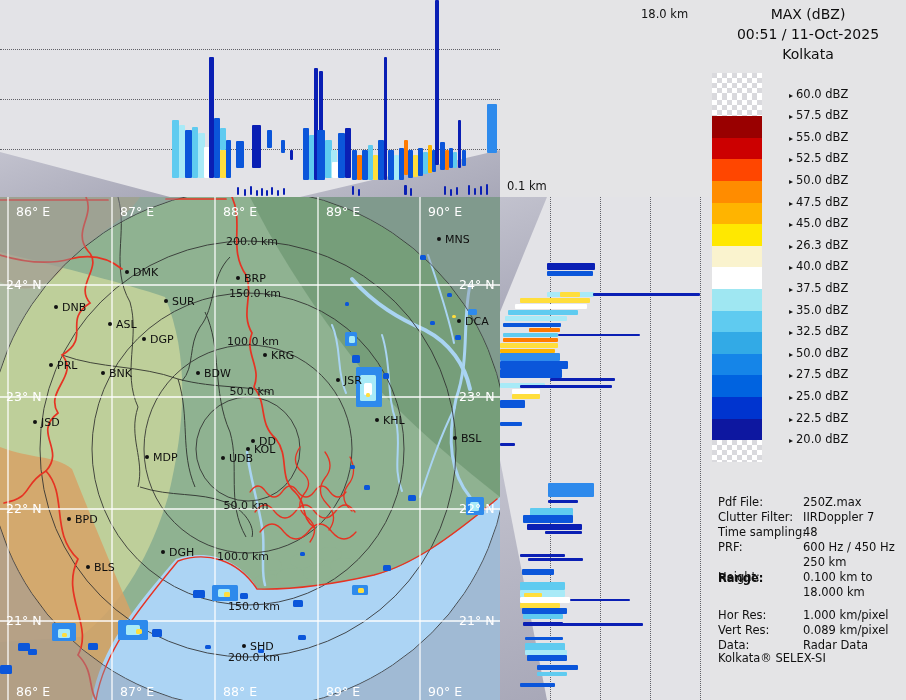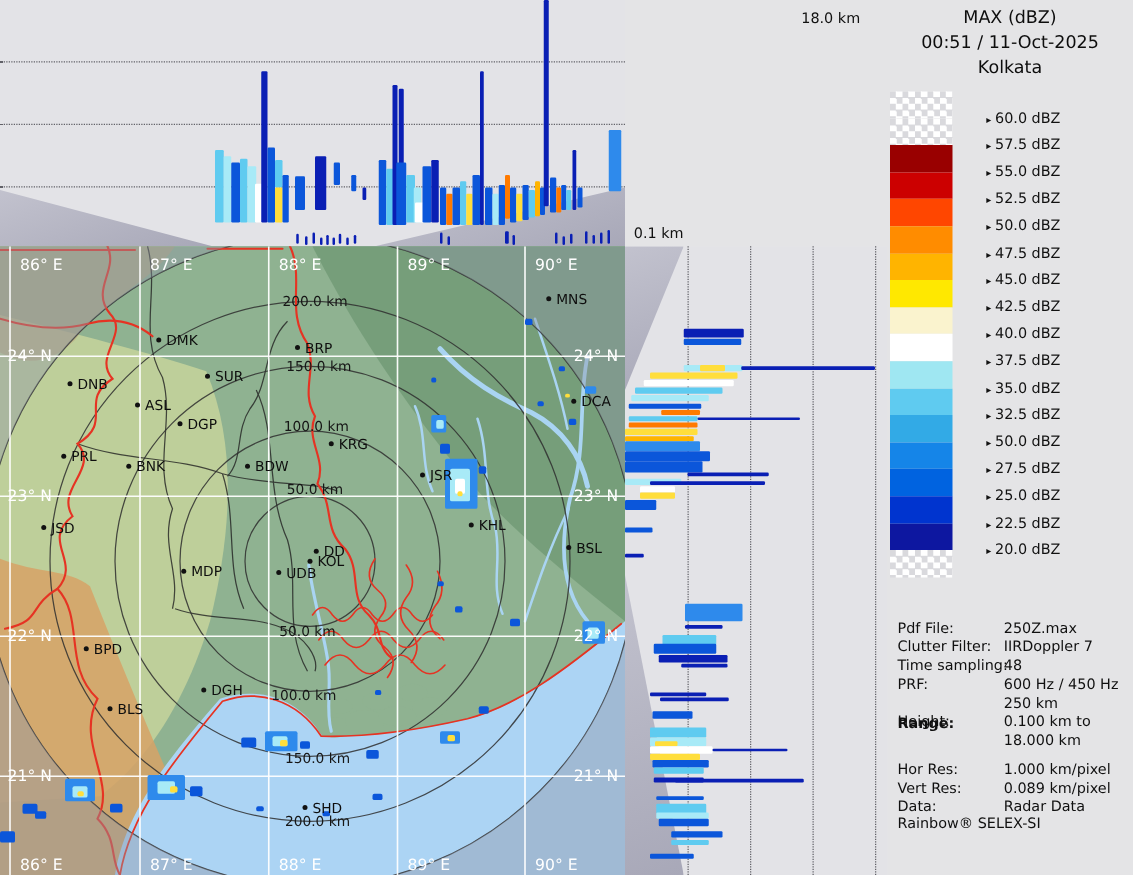--- a/index.html
+++ b/index.html
@@ -479,29 +479,29 @@
         <div class="md-value" style="top: 570px;">0.100 km to</div>
         <div class="md-label" style="top: 585px;"></div>
         <div class="md-value" style="top: 585px;">18.000 km</div>
         <div class="md-label" style="top: 608px;">Hor Res:</div>
         <div class="md-value" style="top: 608px;">1.000 km/pixel</div>
         <div class="md-label" style="top: 623px;">Vert Res:</div>
         <div class="md-value" style="top: 623px;">0.089 km/pixel</div>
         <div class="md-label" style="top: 638px;">Data:</div>
         <div class="md-value" style="top: 638px;">Radar Data</div>
       </div>
-    <div id="brand-line">Rainbow® SELEX-SI</div>
+    <div id="brand-line">Kolkata® SELEX-SI</div>
   <div class="scale-label" style="top: 86.6px;"><span class="arr">▸</span><span>60.0 dBZ</span></div>
       <div class="scale-label" style="top: 108.2px;"><span class="arr">▸</span><span>57.5 dBZ</span></div>
       <div class="scale-label" style="top: 129.8px;"><span class="arr">▸</span><span>55.0 dBZ</span></div>
       <div class="scale-label" style="top: 151.4px;"><span class="arr">▸</span><span>52.5 dBZ</span></div>
       <div class="scale-label" style="top: 173px;"><span class="arr">▸</span><span>50.0 dBZ</span></div>
       <div class="scale-label" style="top: 194.6px;"><span class="arr">▸</span><span>47.5 dBZ</span></div>
       <div class="scale-label" style="top: 216.2px;"><span class="arr">▸</span><span>45.0 dBZ</span></div>
-      <div class="scale-label" style="top: 237.8px;"><span class="arr">▸</span><span>42.5 dBZ</span></div>
+      <div class="scale-label" style="top: 237.8px;"><span class="arr">▸</span><span>26.3 dBZ</span></div>
       <div class="scale-label" style="top: 259.4px;"><span class="arr">▸</span><span>40.0 dBZ</span></div>
       <div class="scale-label" style="top: 281px;"><span class="arr">▸</span><span>37.5 dBZ</span></div>
       <div class="scale-label" style="top: 302.6px;"><span class="arr">▸</span><span>35.0 dBZ</span></div>
       <div class="scale-label" style="top: 324.2px;"><span class="arr">▸</span><span>32.5 dBZ</span></div>
       <div class="scale-label" style="top: 345.8px;"><span class="arr">▸</span><span>50.0 dBZ</span></div>
       <div class="scale-label" style="top: 367.4px;"><span class="arr">▸</span><span>27.5 dBZ</span></div>
       <div class="scale-label" style="top: 389px;"><span class="arr">▸</span><span>25.0 dBZ</span></div>
       <div class="scale-label" style="top: 410.6px;"><span class="arr">▸</span><span>22.5 dBZ</span></div>
       <div class="scale-label" style="top: 432.2px;"><span class="arr">▸</span><span>20.0 dBZ</span></div>
     </div>

